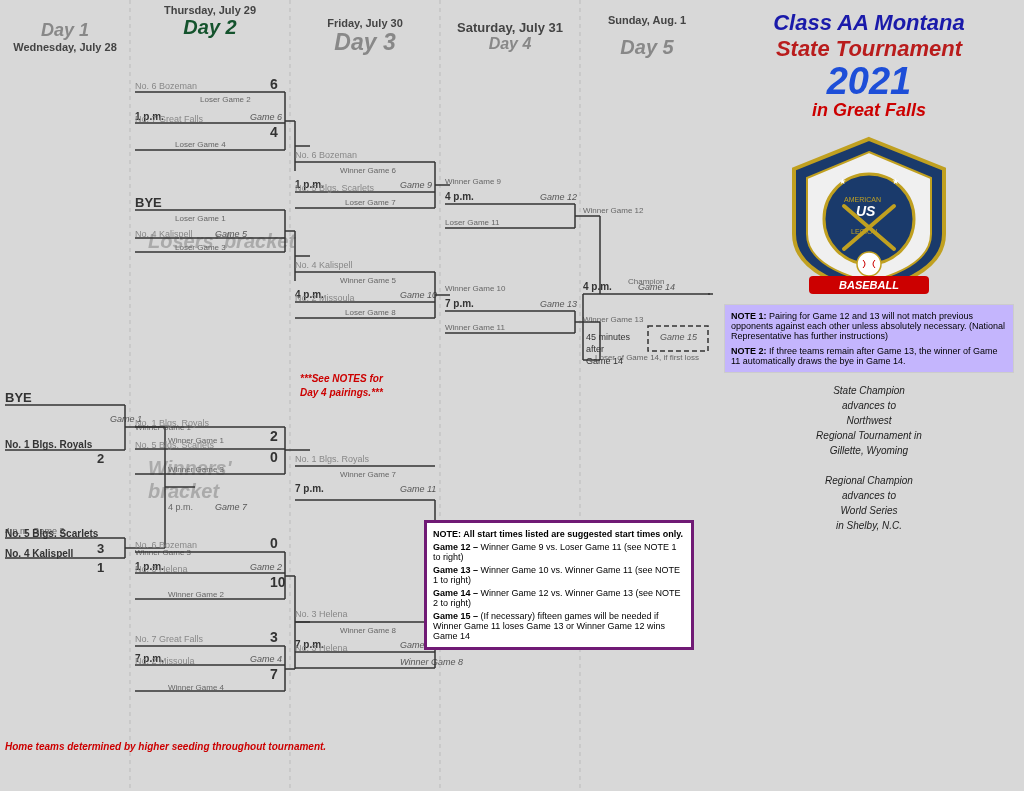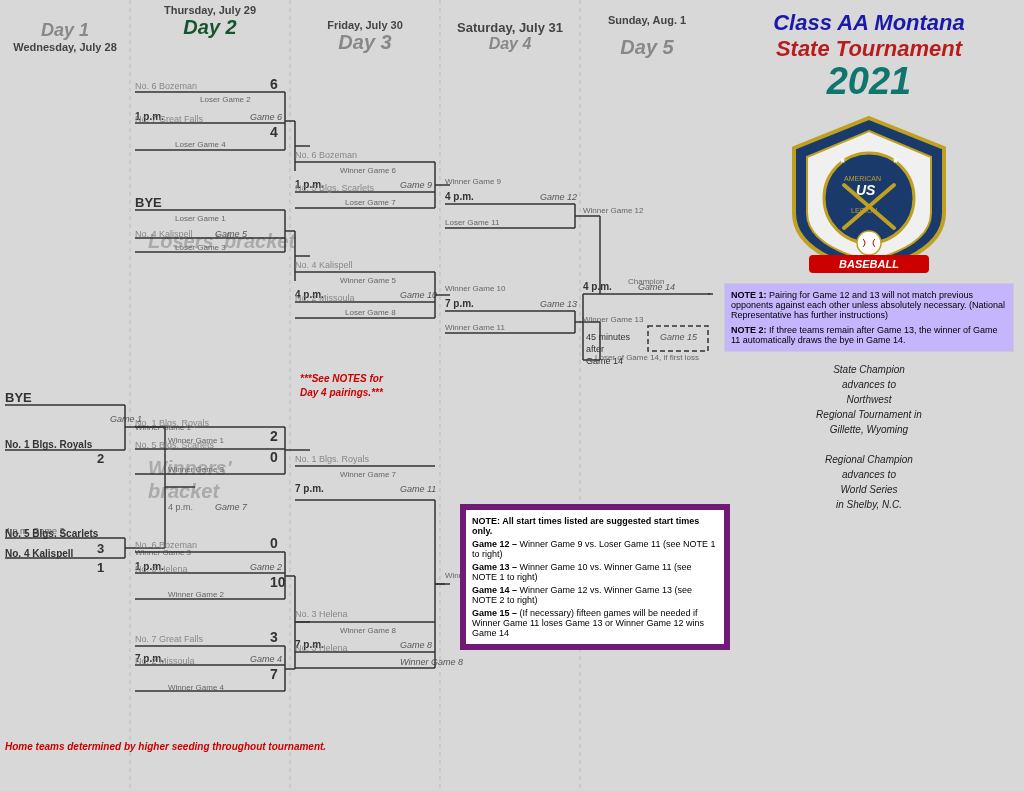--- a/index.html
+++ b/index.html
@@ -39,21 +39,21 @@
     }
     .title-line2 {
       font-size: 22px;
       font-weight: bold;
       color: #b91c1c;
       font-style: italic;
     }
     .title-year {
       font-size: 38px;
       font-weight: bold;
-      color: #0f766e;
+      color: #1d4ed8;
       font-style: italic;
       line-height: 1;
     }
     .title-location {
       font-size: 18px;
       font-weight: bold;
       color: #cc0000;
       font-style: italic;
     }
 
@@ -82,21 +82,21 @@
         <div style="font-size:11px; font-weight:bold; color:#444;">Wednesday, July 28</div>
       </div>
 
       <div style="width:160px; display:flex; flex-direction:column; align-items:center; ">
         <div style="font-size:11px; font-weight:bold; color:#444;">Thursday, July 29</div>
         <div style="font-size:20px; font-weight:bold; color:#14532d; font-style:italic;">Day 2</div>
       </div>
 
       <div style="width:150px; display:flex; flex-direction:column; align-items:center; justify-content:center;">
         <div style="font-size:11px; font-weight:bold; color:#444;">Friday, July 30</div>
-        <div style="font-size:20px; font-weight:bold; color:#888; font-style:italic;">Day 3</div>
+        <div style="font-size:23px; font-weight:bold; color:#888; font-style:italic;">Day 3</div>
       </div>
 
       <div style="width:140px; display:flex; flex-direction:column; align-items:center; justify-content:center;">
         <div style="font-size:13px; font-weight:bold; color:#444;">Saturday, July 31</div>
         <div style="font-size:16px; font-weight:bold; color:#888; font-style:italic;">Day 4</div>
       </div>
 
       <div style="width:134px; display:flex; flex-direction:column; align-items:center; justify-content:center;gap:10px;">
         <div style="font-size:11px; font-weight:bold; color:#444;">Sunday, Aug. 1</div>
         <div style="font-size:20px; font-weight:bold; color:#888; font-style:italic;">Day 5</div>
@@ -333,36 +333,37 @@
       <text x="586" y="352" font-size="9" fill="#333">after</text>
       <text x="586" y="364" font-size="9" fill="#333">Game 14</text>
 
       <text x="660" y="340" font-size="9" font-style="italic" fill="#555">Game 15</text>
       <rect x="648" y="326" width="60" height="25" fill="none" stroke="#333" stroke-width="1.5" stroke-dasharray="5,3"></rect>
 
       <line x1="708" y1="294" x2="714" y2="294" stroke="#333" stroke-width="1.5" stroke-dasharray="5,3"></line>
 
     </svg>
 
-    <div style="position:absolute; bottom:18px; left:460px; width:270px; background:white; border:6px solid #701a75; padding:6px; font-size:9px;">
+    <div style="position:absolute; bottom:18px; left:424px; width:270px; background:white; border:3px solid #701a75; padding:6px; font-size:9px;">
       <div style="font-size:9px; font-weight:bold; margin-bottom:3px;">NOTE: All start times listed are suggested start times only.</div>
       <div style="margin-bottom:3px;"><span style="font-weight:bold;">Game 12 –</span> Winner Game 9 vs. Loser Game 11 (see NOTE 1 to right)</div>
       <div style="margin-bottom:3px;"><span style="font-weight:bold;">Game 13 –</span> Winner Game 10 vs. Winner Game 11 (see NOTE 1 to right)</div>
       <div style="margin-bottom:3px;"><span style="font-weight:bold;">Game 14 –</span> Winner Game 12 vs. Winner Game 13 (see NOTE 2 to right)</div>
       <div><span style="font-weight:bold;">Game 15 –</span> (If necessary) fifteen games will be needed if Winner Game 11 loses Game 13 or Winner Game 12 wins Game 14</div>
     </div>
 
   </div>
 
   <div class="right-panel">
 
     <div class="title-block">
       <div class="title-line1">Class AA Montana</div>
       <div class="title-line2">State Tournament</div>
       <div class="title-year">2021</div>
+      <div class="title-location">in Great Falls</div>
     </div>
 
     <div class="logo-placeholder">
       <svg viewBox="0 0 160 160" width="160" height="160">
 
         <path d="M80,5 L155,35 L155,100 Q155,140 80,158 Q5,140 5,100 L5,35 Z" fill="#1a3a6b" stroke="#c0a020" stroke-width="4"></path>
 
         <path d="M80,18 L142,44 L142,100 Q142,132 80,148 Q18,132 18,100 L18,44 Z" fill="#f0f0f0" stroke="#c0a020" stroke-width="2"></path>
 
         <circle cx="80" cy="85" r="45" fill="#1a3a6b" stroke="#c0a020" stroke-width="3"></circle>

